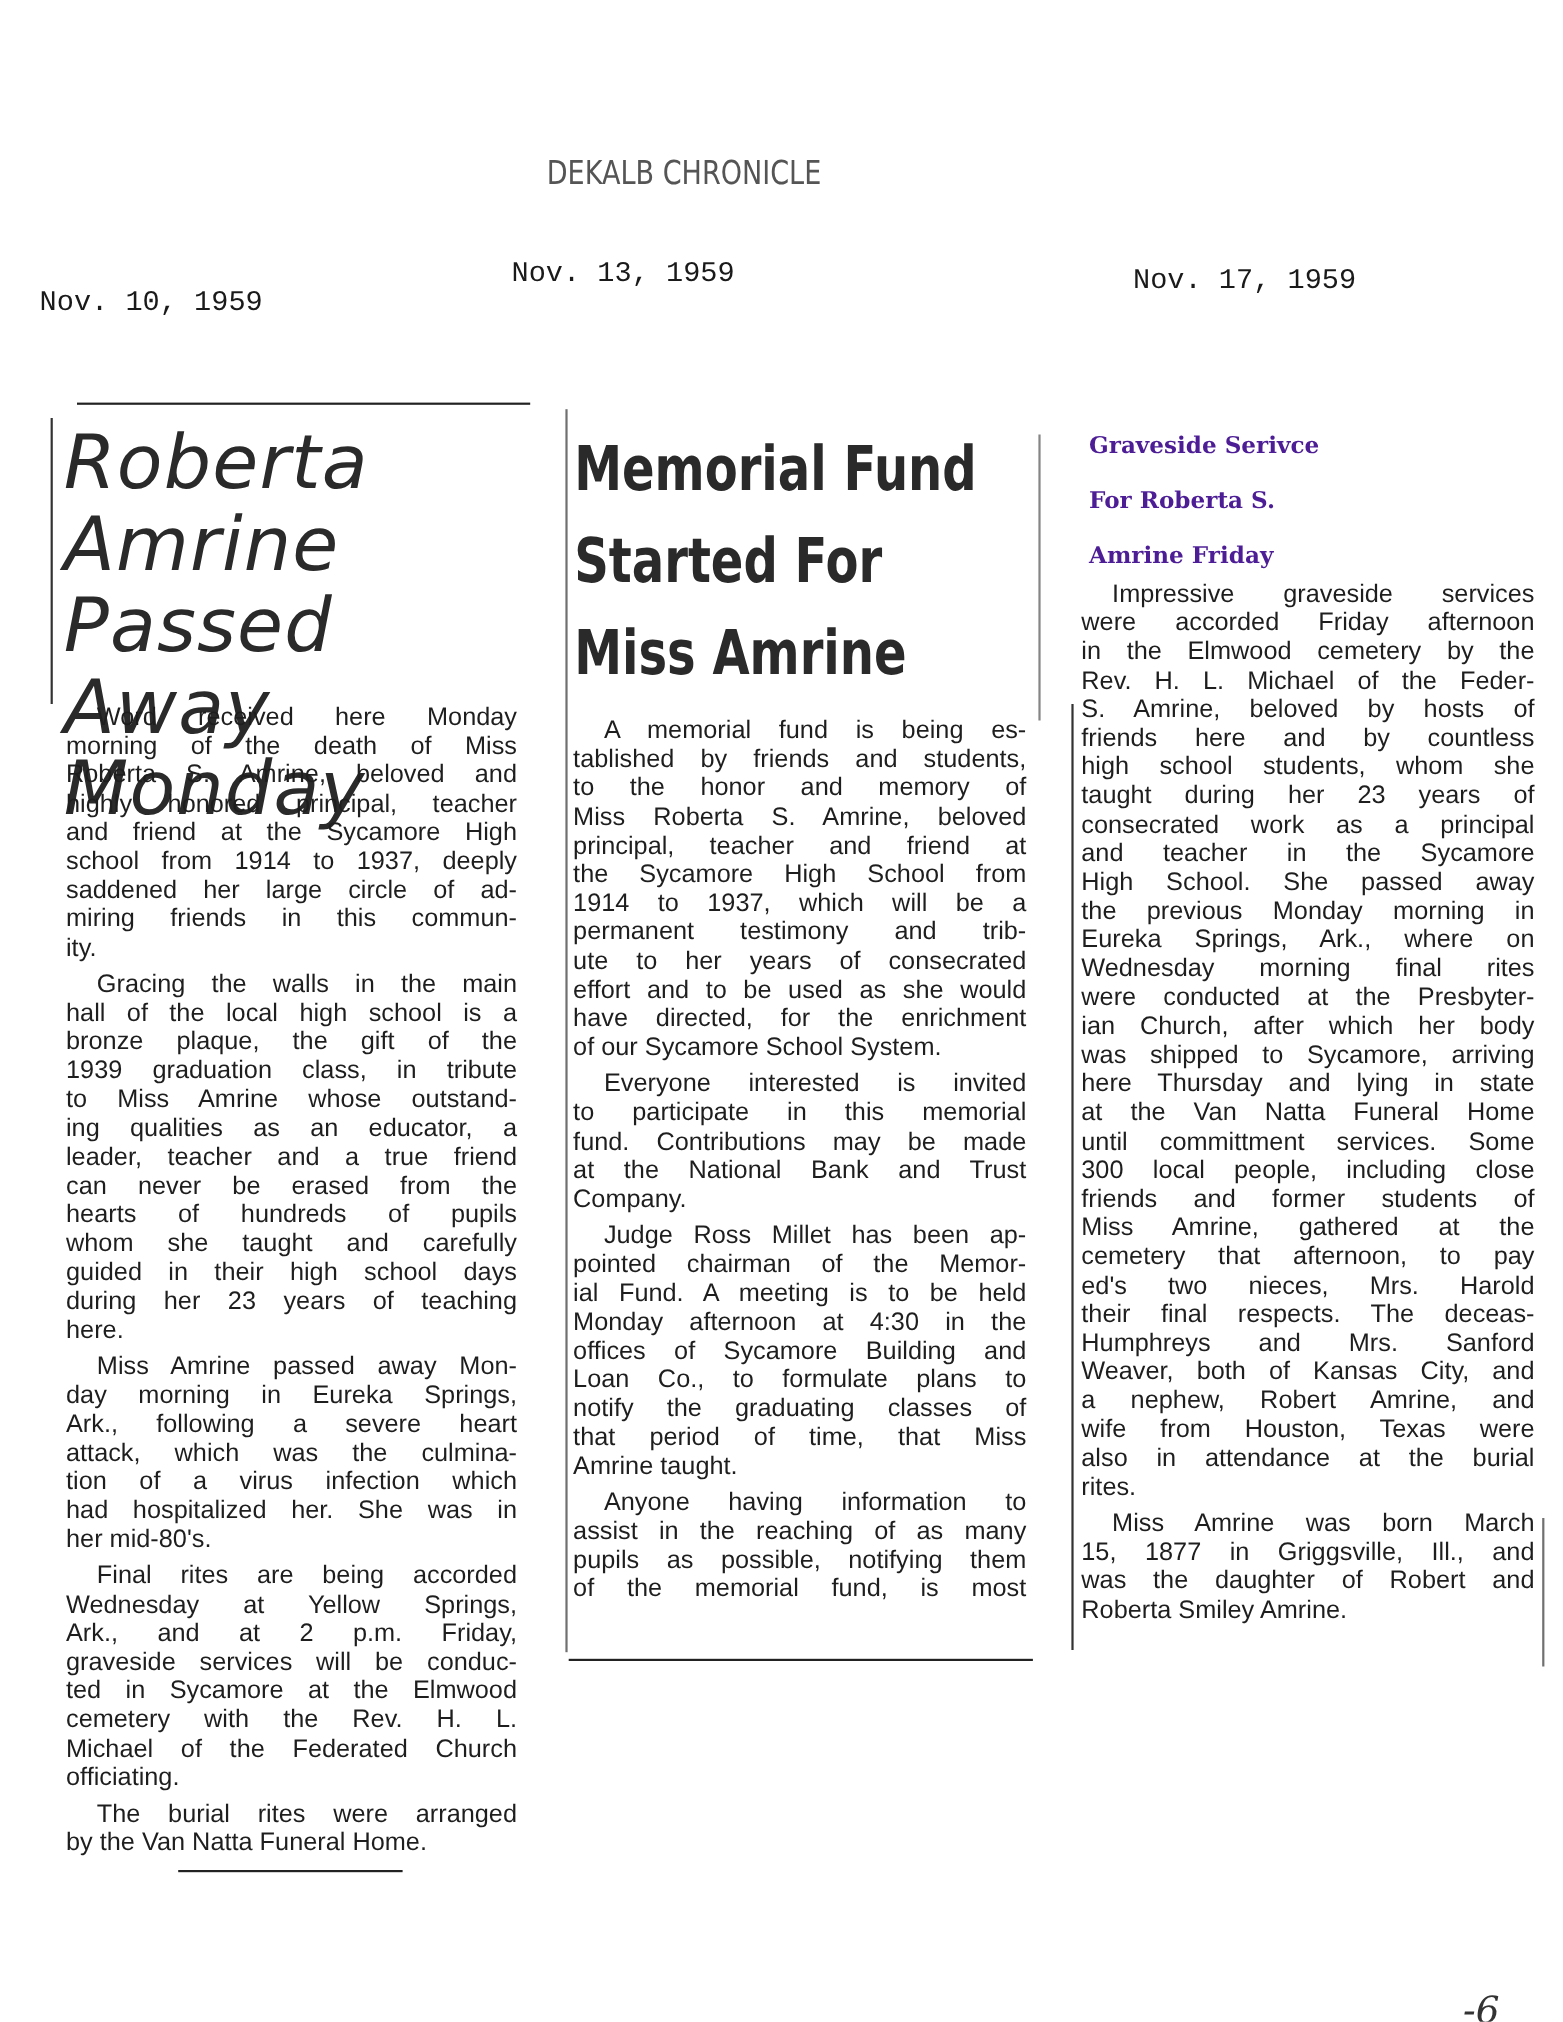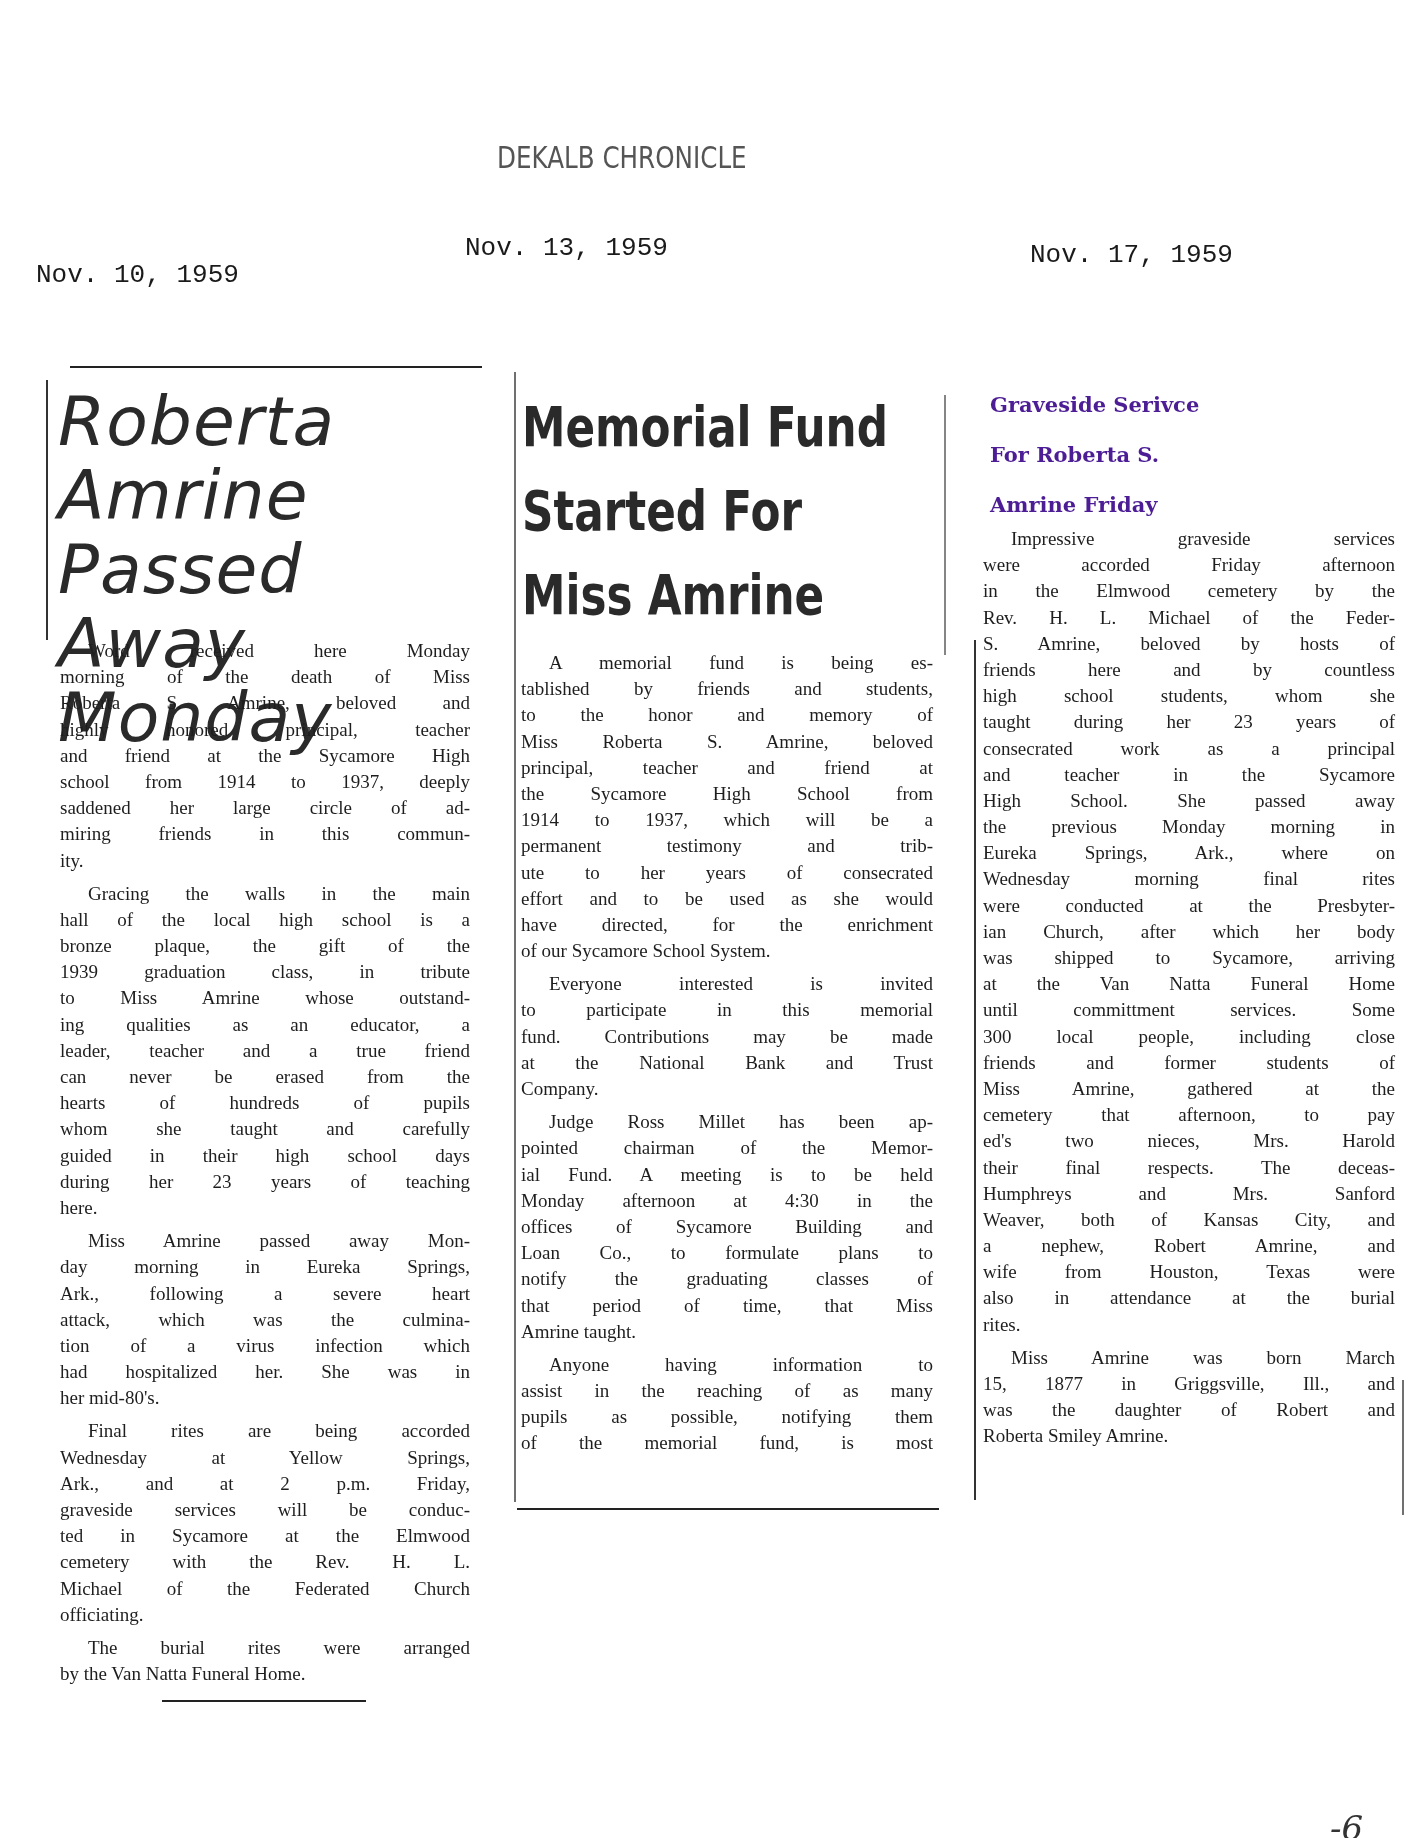--- a/index.html
+++ b/index.html
@@ -25,21 +25,21 @@
   .hl2 {
     font-family: "DejaVu Sans", sans-serif; font-weight: bold;
     font-size: 56px; line-height: 84px; color: #2a2a2a; margin: 0;
     transform: scaleX(0.78); transform-origin: left top; white-space: nowrap;
   }
   .hl3 {
     font-family: "DejaVu Serif", serif; font-weight: bold;
     font-size: 21px; line-height: 46px; color: #4c1d95; margin: 4px;
   }
   .body {
-    font-family: Liberation Serif, serif; font-size: 19px; line-height: 26.2px; color: #1e1e1e;
+    font-family: Liberation Sans, sans-serif; font-size: 23px; line-height: 26.2px; color: #1e1e1e;
   }
   .body .line { display: block; text-align: justify; text-align-last: justify; white-space: nowrap; height: 26.2px; }
   .body .line.last { text-align-last: left; }
   .body .line.indent { padding-left: 28px; }
   .body .para { margin-bottom: 7px; }
   .mark {
     position: absolute; font-family: "DejaVu Serif", serif; font-style: italic; font-size: 34px; color: #333;
   }
 </style>
 </head>
@@ -184,20 +184,21 @@
       <span class="line">taught during her 23 years of</span>
       <span class="line">consecrated work as a principal</span>
       <span class="line">and teacher in the Sycamore</span>
       <span class="line">High School. She passed away</span>
       <span class="line">the previous Monday morning in</span>
       <span class="line">Eureka Springs, Ark., where on</span>
       <span class="line">Wednesday morning final rites</span>
       <span class="line">were conducted at the Presbyter-</span>
       <span class="line">ian Church, after which her body</span>
       <span class="line">was shipped to Sycamore, arriving</span>
+      <span class="line">here Thursday and lying in state</span>
       <span class="line">at the Van Natta Funeral Home</span>
       <span class="line">until committment services. Some</span>
       <span class="line">300 local people, including close</span>
       <span class="line">friends and former students of</span>
       <span class="line">Miss Amrine, gathered at the</span>
       <span class="line">cemetery that afternoon, to pay</span>
       <span class="line">ed's two nieces, Mrs. Harold</span>
       <span class="line">their final respects. The deceas-</span>
       <span class="line">Humphreys and Mrs. Sanford</span>
       <span class="line">Weaver, both of Kansas City, and</span>

